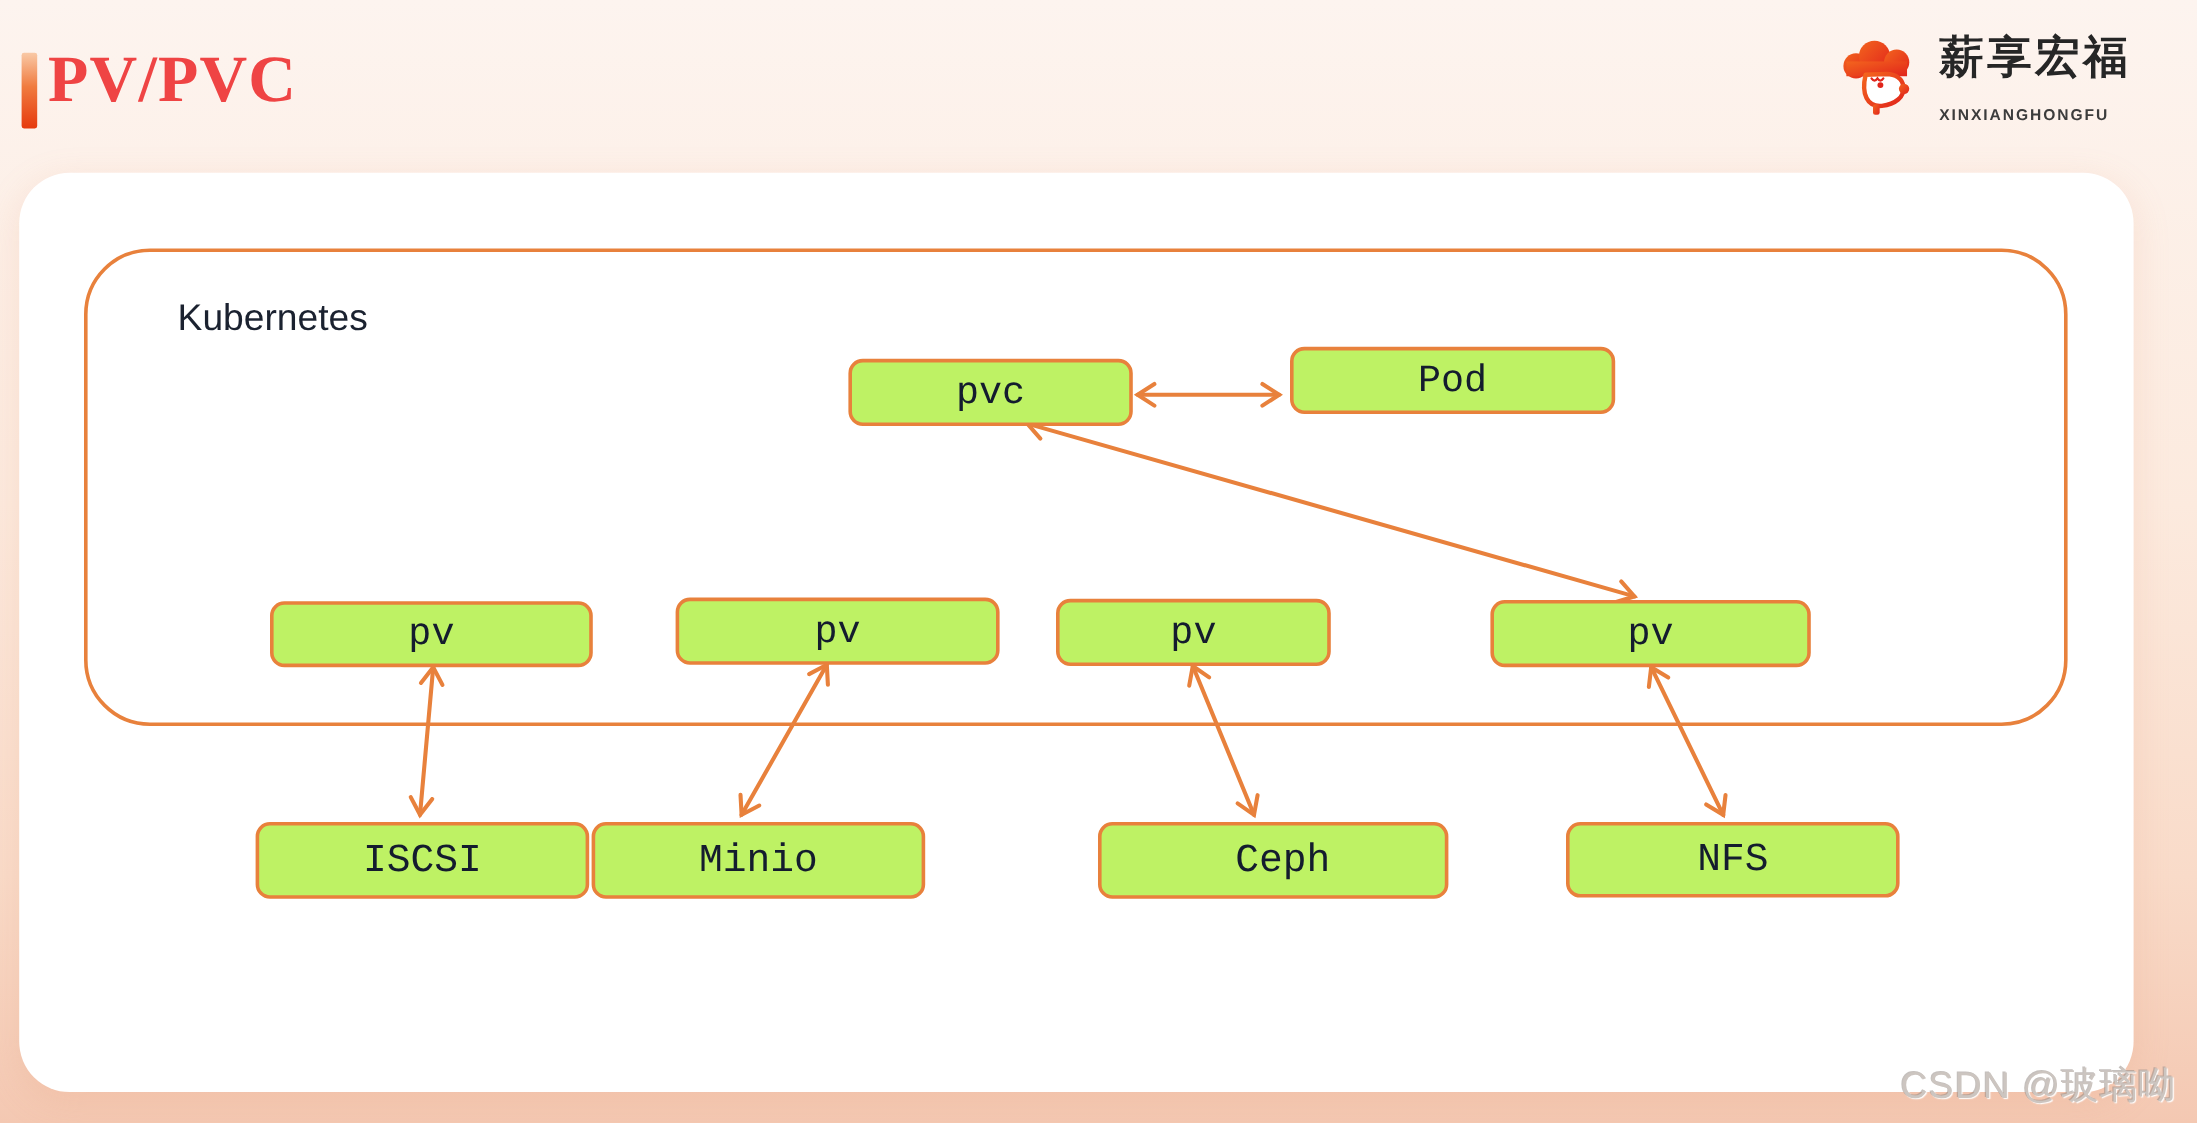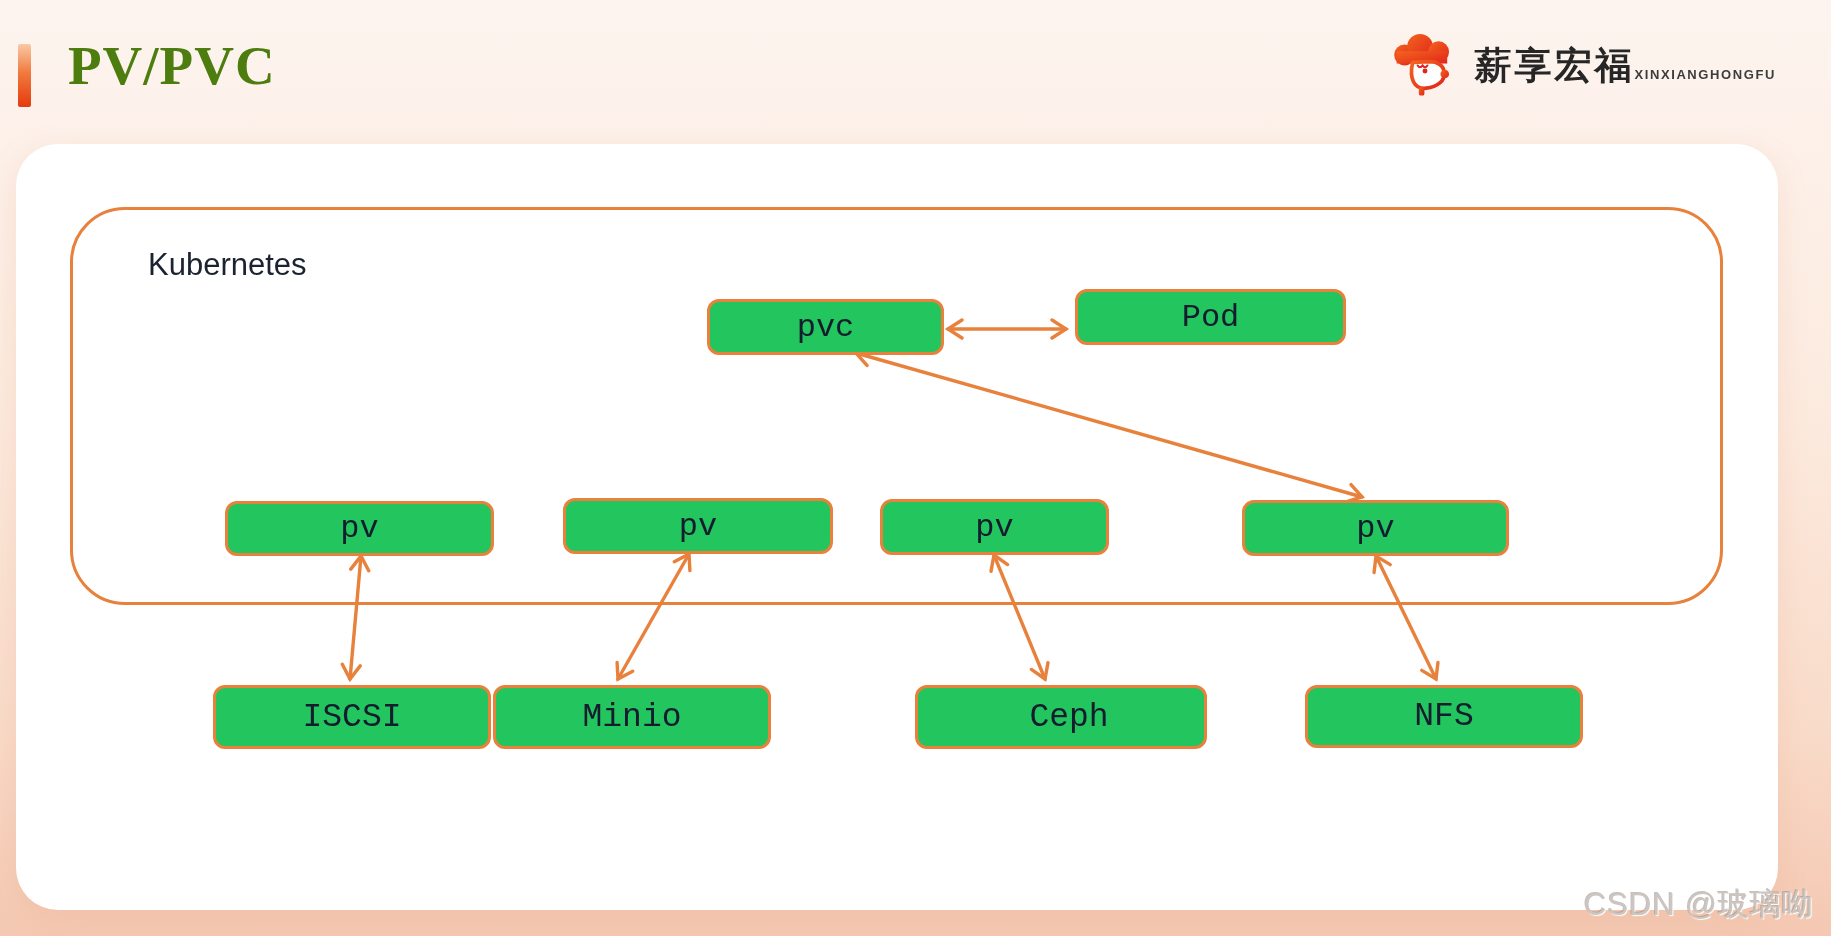--- a/index.html
+++ b/index.html
@@ -7,46 +7,46 @@
     width:1831px;height:936px;position:relative;overflow:hidden;
     background:linear-gradient(180deg,#fdf4ef 0%,#fceade 45%,#f9dbc9 78%,#f4c8b2 100%);
     font-family:"Liberation Sans",sans-serif;
   }
   
   .title-bar{
     position:absolute;left:18px;top:44px;width:13px;height:63px;border-radius:2px;
     background:linear-gradient(180deg,#f9c9a6 0%,#f07b3f 45%,#e63a0e 100%);
   }
   .page-title{
-    position:absolute;left:68px;top:34px;
-    font-family:"Liberation Serif",serif;font-weight:700;font-size:55px;color:#4d7c0f;
+    position:absolute;left:40px;top:34px;
+    font-family:"Liberation Serif",serif;font-weight:700;font-size:55px;color:#ef4444;
     letter-spacing:1px;
   }
   .brand{position:absolute;right:55px;top:26px;display:flex;align-items:center;gap:12px;}
   .brand svg{display:block;}
-  .brand-text{display:flex;flex-direction:row;}
+  .brand-text{display:flex;flex-direction:column;}
   .brand-cn{font-size:37px;font-weight:700;color:#262626;letter-spacing:3px;line-height:1.05;}
   .brand-en{font-size:13px;font-weight:700;color:#3c3c3c;letter-spacing:1.6px;margin-top:20px;}
   
   .card{
     position:absolute;left:16px;top:144px;width:1762px;height:766px;border-radius:42px;
     background:#ffffff;box-shadow:0 8px 30px rgba(228,148,112,0.18);
   }
   
   .k8s-box{
     position:absolute;left:70px;top:207px;width:1647px;height:392px;
     border:3px solid #E8813C;border-radius:55px;background:transparent;
   }
   .k8s-label{
     position:absolute;left:148px;top:247px;
     font-family:Liberation Sans, sans-serif;font-size:31px;color:#1b2230;
   }
   .node{
     position:absolute;display:flex;align-items:center;justify-content:center;
-    border:3.5px solid #E8813C;border-radius:12px;background:#22c55e;
+    border:3.5px solid #E8813C;border-radius:12px;background:#bef264;
     font-family:"Liberation Mono",monospace;font-size:32px;color:#141c2e;
   }
   .n-pvc  {left:707px; top:299px;width:231px;height:50px;}
   .n-pod  {left:1075px;top:289px;width:265px;height:50px;}
   .n-pv1  {left:225px; top:501px;width:263px;height:49px;}
   .n-pv2  {left:563px; top:498px;width:264px;height:50px;}
   .n-pv3  {left:880px; top:499px;width:223px;height:50px;}
   .n-pv4  {left:1242px;top:500px;width:261px;height:50px;}
   .n-iscsi{left:213px; top:685px;width:272px;height:58px;font-size:33px;}
   .n-minio{left:493px; top:685px;width:272px;height:58px;font-size:33px;text-align:center;}

